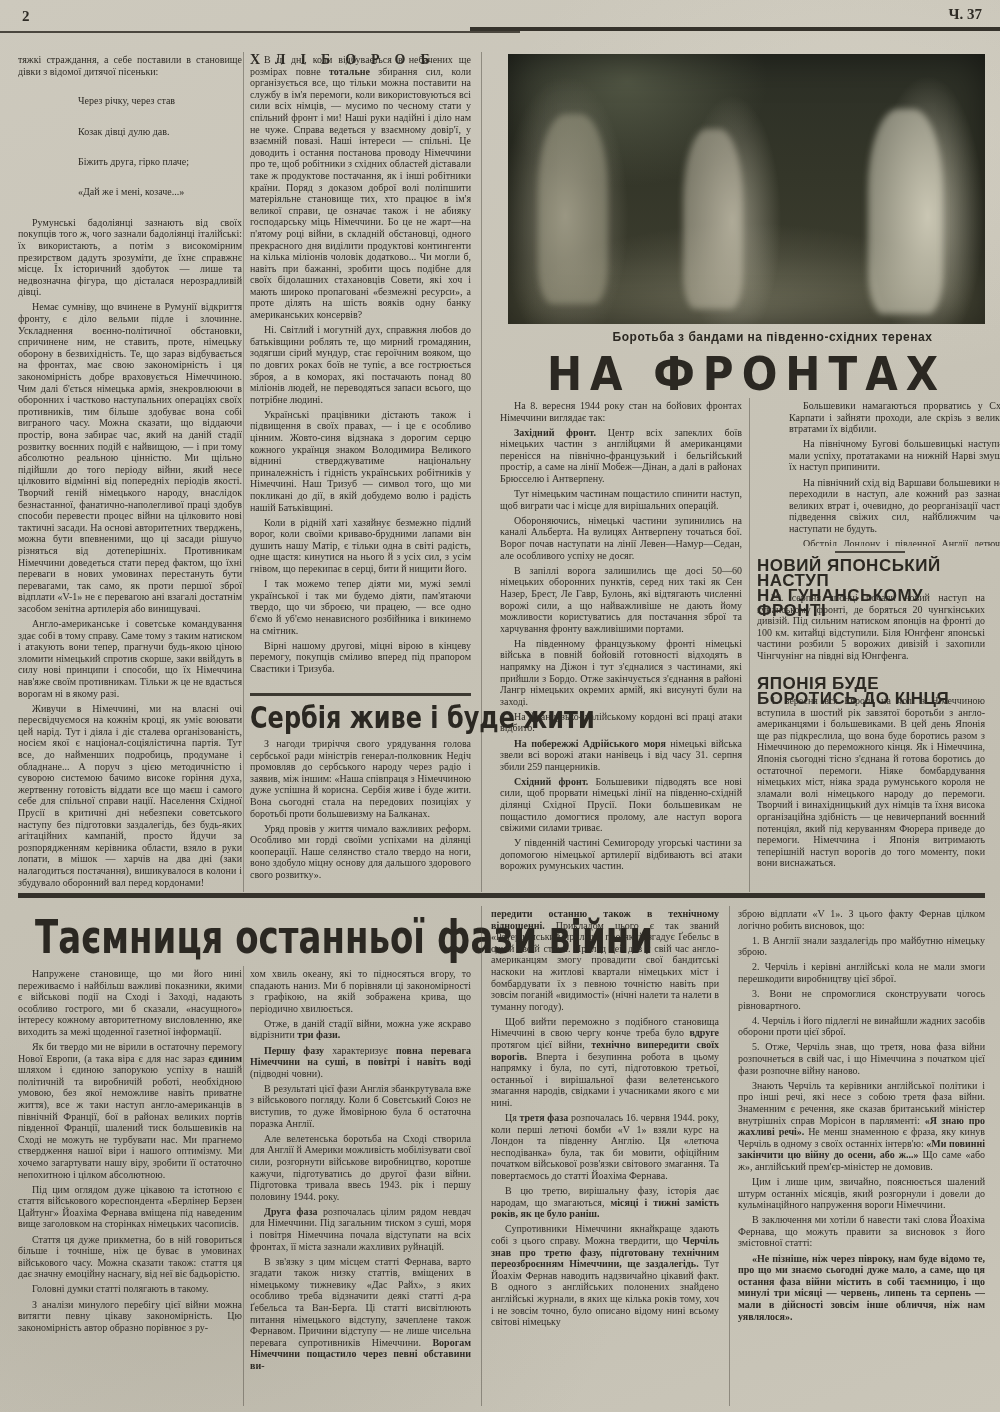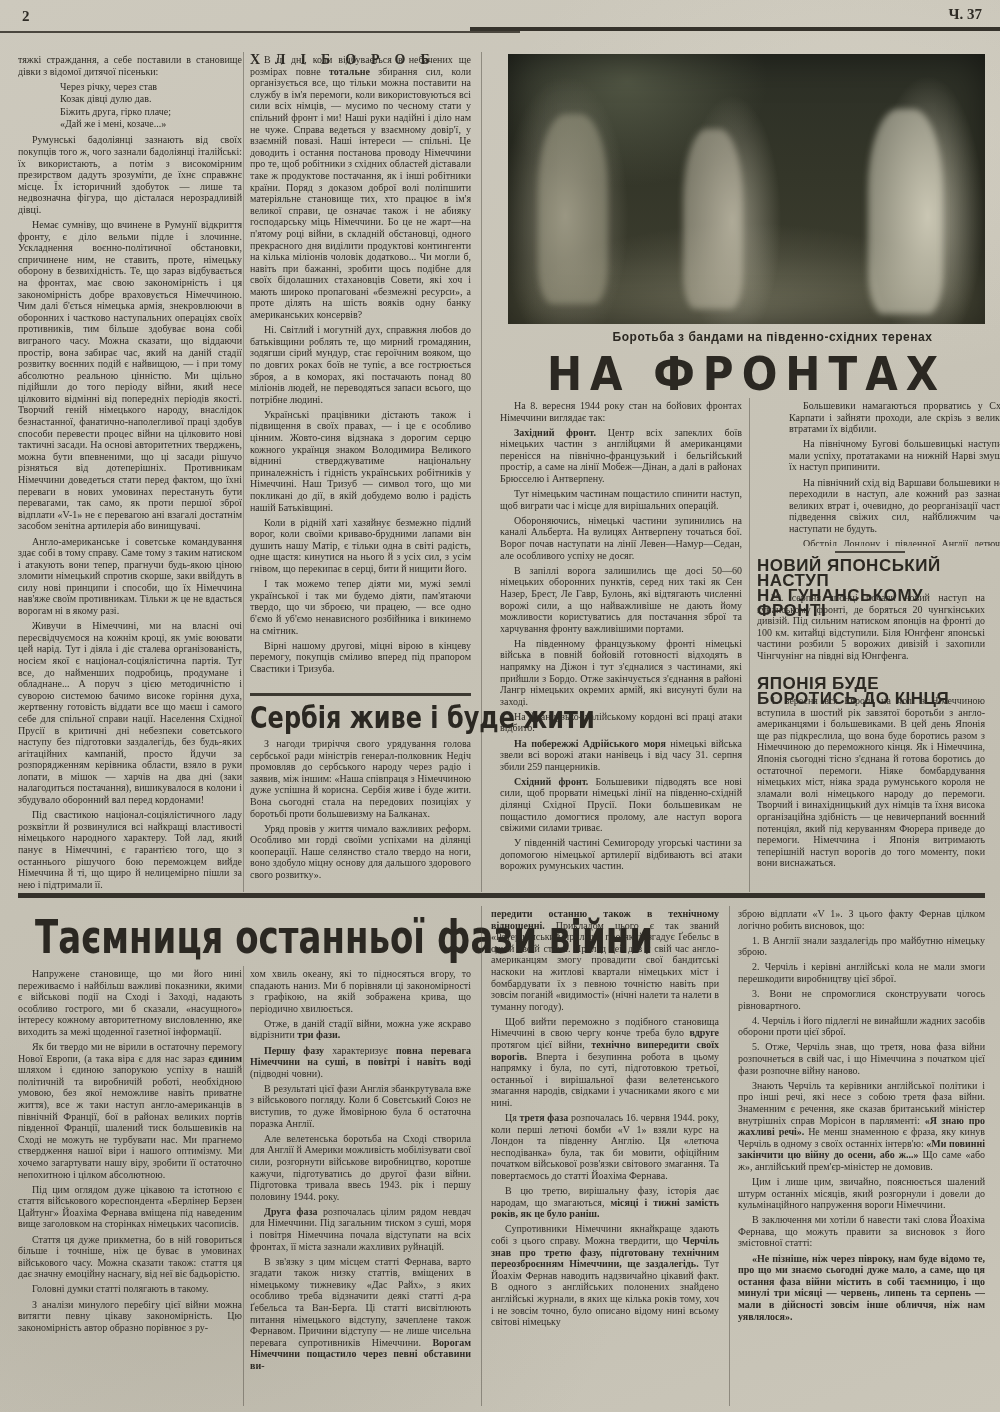--- a/index.html
+++ b/index.html
@@ -8,21 +8,21 @@
       radial-gradient(ellipse 700px 500px at 20% 90%, rgba(160,155,140,.35), rgba(0,0,0,0) 60%),
       radial-gradient(ellipse 600px 400px at 85% 10%, rgba(230,226,214,.30), rgba(0,0,0,0) 60%),
       linear-gradient(160deg,#cdc9bd 0%,#c7c3b6 40%,#c2beb1 70%,#cac6b9 100%);
     font-family:"Liberation Serif","DejaVu Serif",serif;color:#2e2b25;overflow:hidden;}
   .abs{position:absolute;}
   .colbody{font-size:10px;line-height:11.6px;text-align:justify;overflow:hidden;}
   .colbody p{margin:0 0 3.5px 0;text-indent:14px;}
   .colbody.cont p:first-child{text-indent:0;}
   .noindent{text-indent:0 !important;}
   .verse{font-size:10px;line-height:12.4px;margin:2px 0 4px 42px;}
-  .verse p{margin:0;text-indent:0;}
+  .verse p{margin:18px;text-indent:0;}
   .masthead-num{font-size:15px;font-weight:bold;}
   .masthead-title{font-size:14px;font-weight:bold;letter-spacing:15px;text-align:left;margin-top:44px;}
   .rule-thin{background:#4a463e;height:1.5px;}
   .rule-thick{background:#35322b;height:4px;}
   .vrule{width:1px;background:rgba(70,66,58,.45);}
   .headline-big{font-family:"DejaVu Sans","Liberation Sans",sans-serif;font-weight:bold;color:#2b2822;
     text-align:center;white-space:nowrap;}
   .subhead{font-family:"Liberation Sans","DejaVu Sans",sans-serif;font-weight:bold;font-size:17px;
     line-height:15px;text-align:left;letter-spacing:.5px;white-space:pre-line;color:#2b2822;}
   .photo{background:

